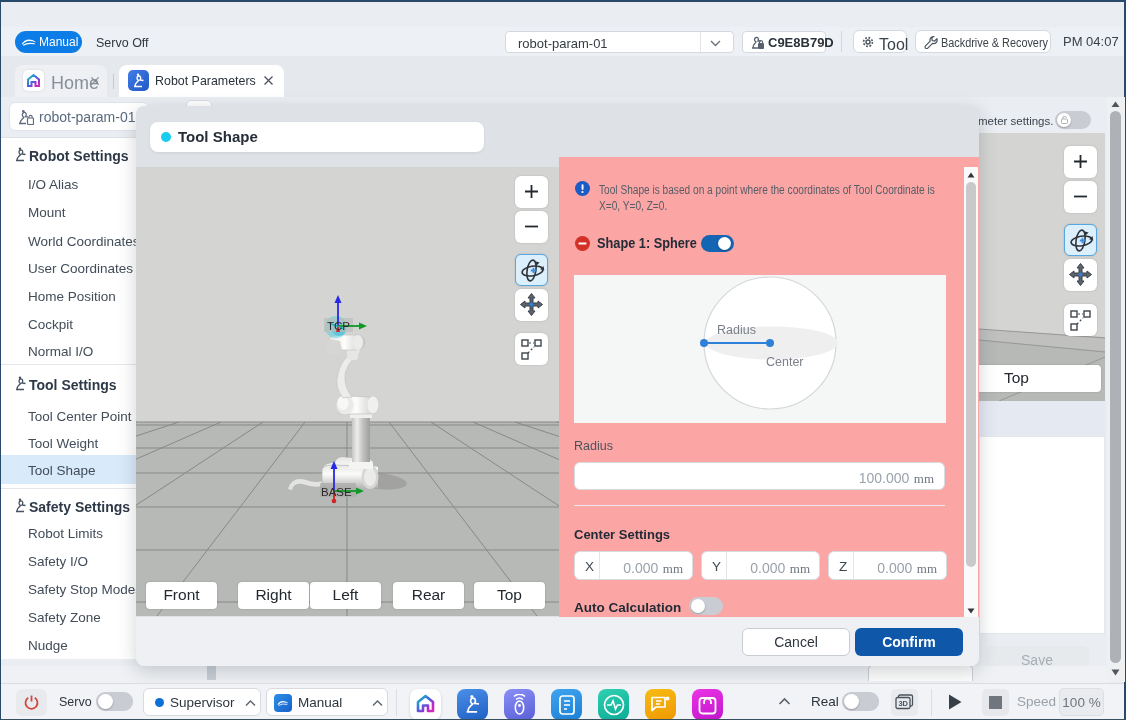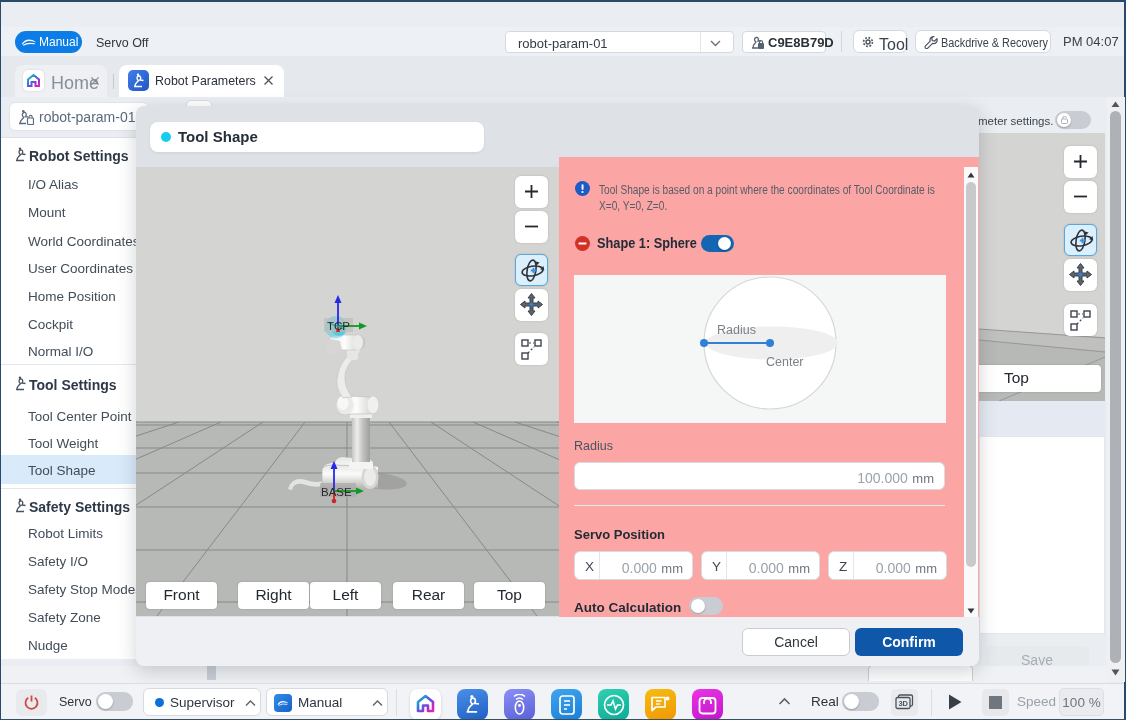--- a/index.html
+++ b/index.html
@@ -34,21 +34,21 @@
 .toggle { position:absolute; border-radius:9px; }
 .knob { position:absolute; background:#fff; border-radius:50%; box-shadow:0 1px 2px rgba(0,0,0,.25); }
 
 
 #modal { position:absolute; left:135px; top:104px; width:843px; height:560px; background:#dee2e6; border-radius:8px; box-shadow:0 5px 18px rgba(40,50,60,.22); }
 .vbtn { position:absolute; width:33px; height:32px; background:#fff; border-radius:6px; box-shadow:0 0 2px rgba(0,0,0,.18); }
 .vbtn.sel { background:#dceffd; border:1.5px solid #58a7e0; }
 .viewbtn { position:absolute; top:476px; width:71px; height:27px; background:#fff; border-radius:4px; font-size:15.5px; color:#23292f; text-align:center; line-height:26px; box-shadow:0 0 2px rgba(0,0,0,.2); }
 .ibx { position:absolute; border:1px solid #d8dce1; border-radius:6px; background:#fff; }
 .num { color:#9aa2ab; font-size:14px; }
-.mm { color:#6e7680; font-size:13px; }
+.mm { color:#6e7680; font-size:13px;font-family:Liberation Serif, serif; }
 </style>
 </head>
 <body>
 <div id="win">
 
 
 <div id="toolbar">
   <div class="manualbtn">
     <svg class="abs" style="left:6px;top:6px" width="16" height="10" viewBox="0 0 22 13">
       <path d="M1 9 Q5 3 11 3 Q16 3 20 6 L20 7 Q15 5 11 5 Q6 5 2 10 Z" fill="#fff"></path>
@@ -390,21 +390,21 @@
         <circle cx="196" cy="68" r="4" fill="#2f80d8"></circle>
         <text x="143" y="59" font-size="12.5" fill="#7b828a">Radius</text>
         <text x="192" y="91" font-size="12.5" fill="#7b828a">Center</text>
       </svg>
     </div>
     <div class="abs" style="left:15px;top:282px;font-size:12.5px;color:#4a525b">Radius</div>
     <div class="ibx" style="left:15px;top:305px;width:371px;height:28px">
       <div class="abs" style="right:10px;top:6px"><span class="num">100.000</span> <span class="mm">mm</span></div>
     </div>
     <div class="abs" style="left:15px;top:348px;width:371px;height:1px;background:#e7e9ec"></div>
-    <div class="abs" style="left:15px;top:370px;font-size:13px;font-weight:bold;color:#232c36">Servo Position</div>
+    <div class="abs" style="left:15px;top:370px;font-size:13px;font-weight:bold;color:#232c36">Center Settings</div>
     <div class="ibx" style="left:15px;top:394px;width:119px;height:29px">
       <div class="abs" style="left:10px;top:7px;font-size:13.5px;color:#3e4650">X</div>
       <div class="abs" style="left:24px;top:0;width:1px;height:27px;background:#e2e5e9"></div>
       <div class="abs" style="right:9px;top:7px"><span class="num">0.000</span> <span class="mm">mm</span></div>
     </div>
     <div class="ibx" style="left:142px;top:394px;width:119px;height:29px">
       <div class="abs" style="left:10px;top:7px;font-size:13.5px;color:#3e4650">Y</div>
       <div class="abs" style="left:24px;top:0;width:1px;height:27px;background:#e2e5e9"></div>
       <div class="abs" style="right:9px;top:7px"><span class="num">0.000</span> <span class="mm">mm</span></div>
     </div>

